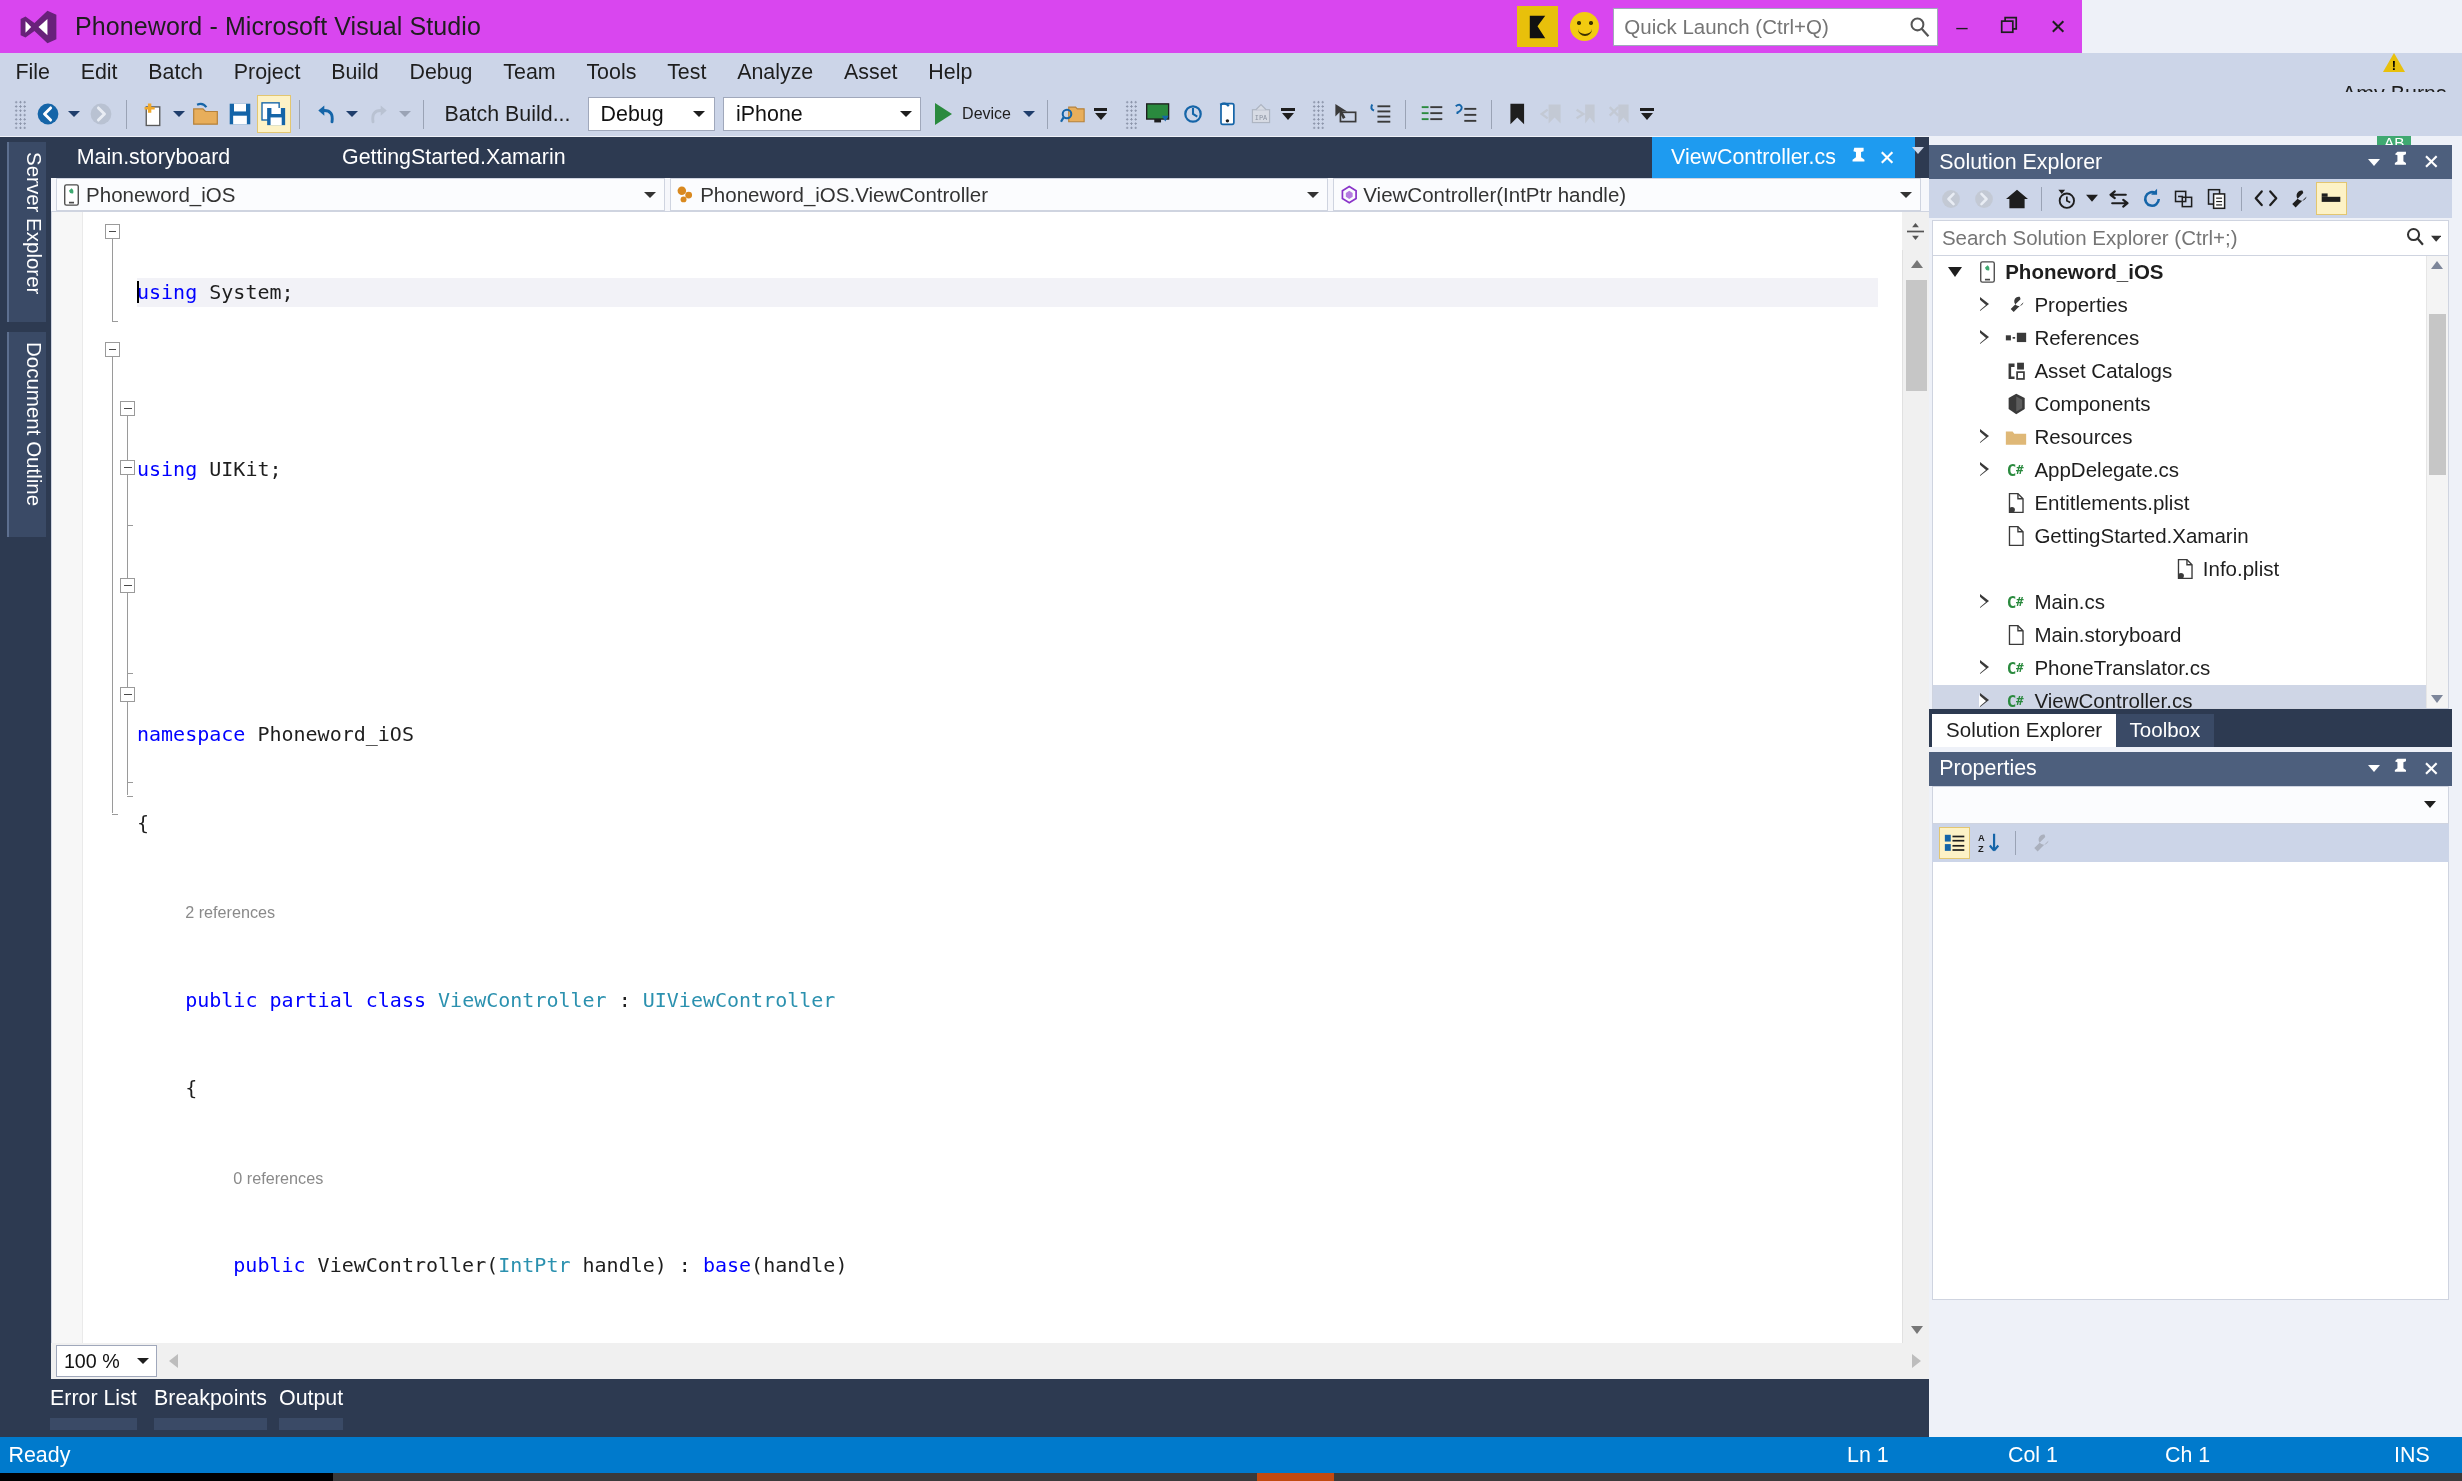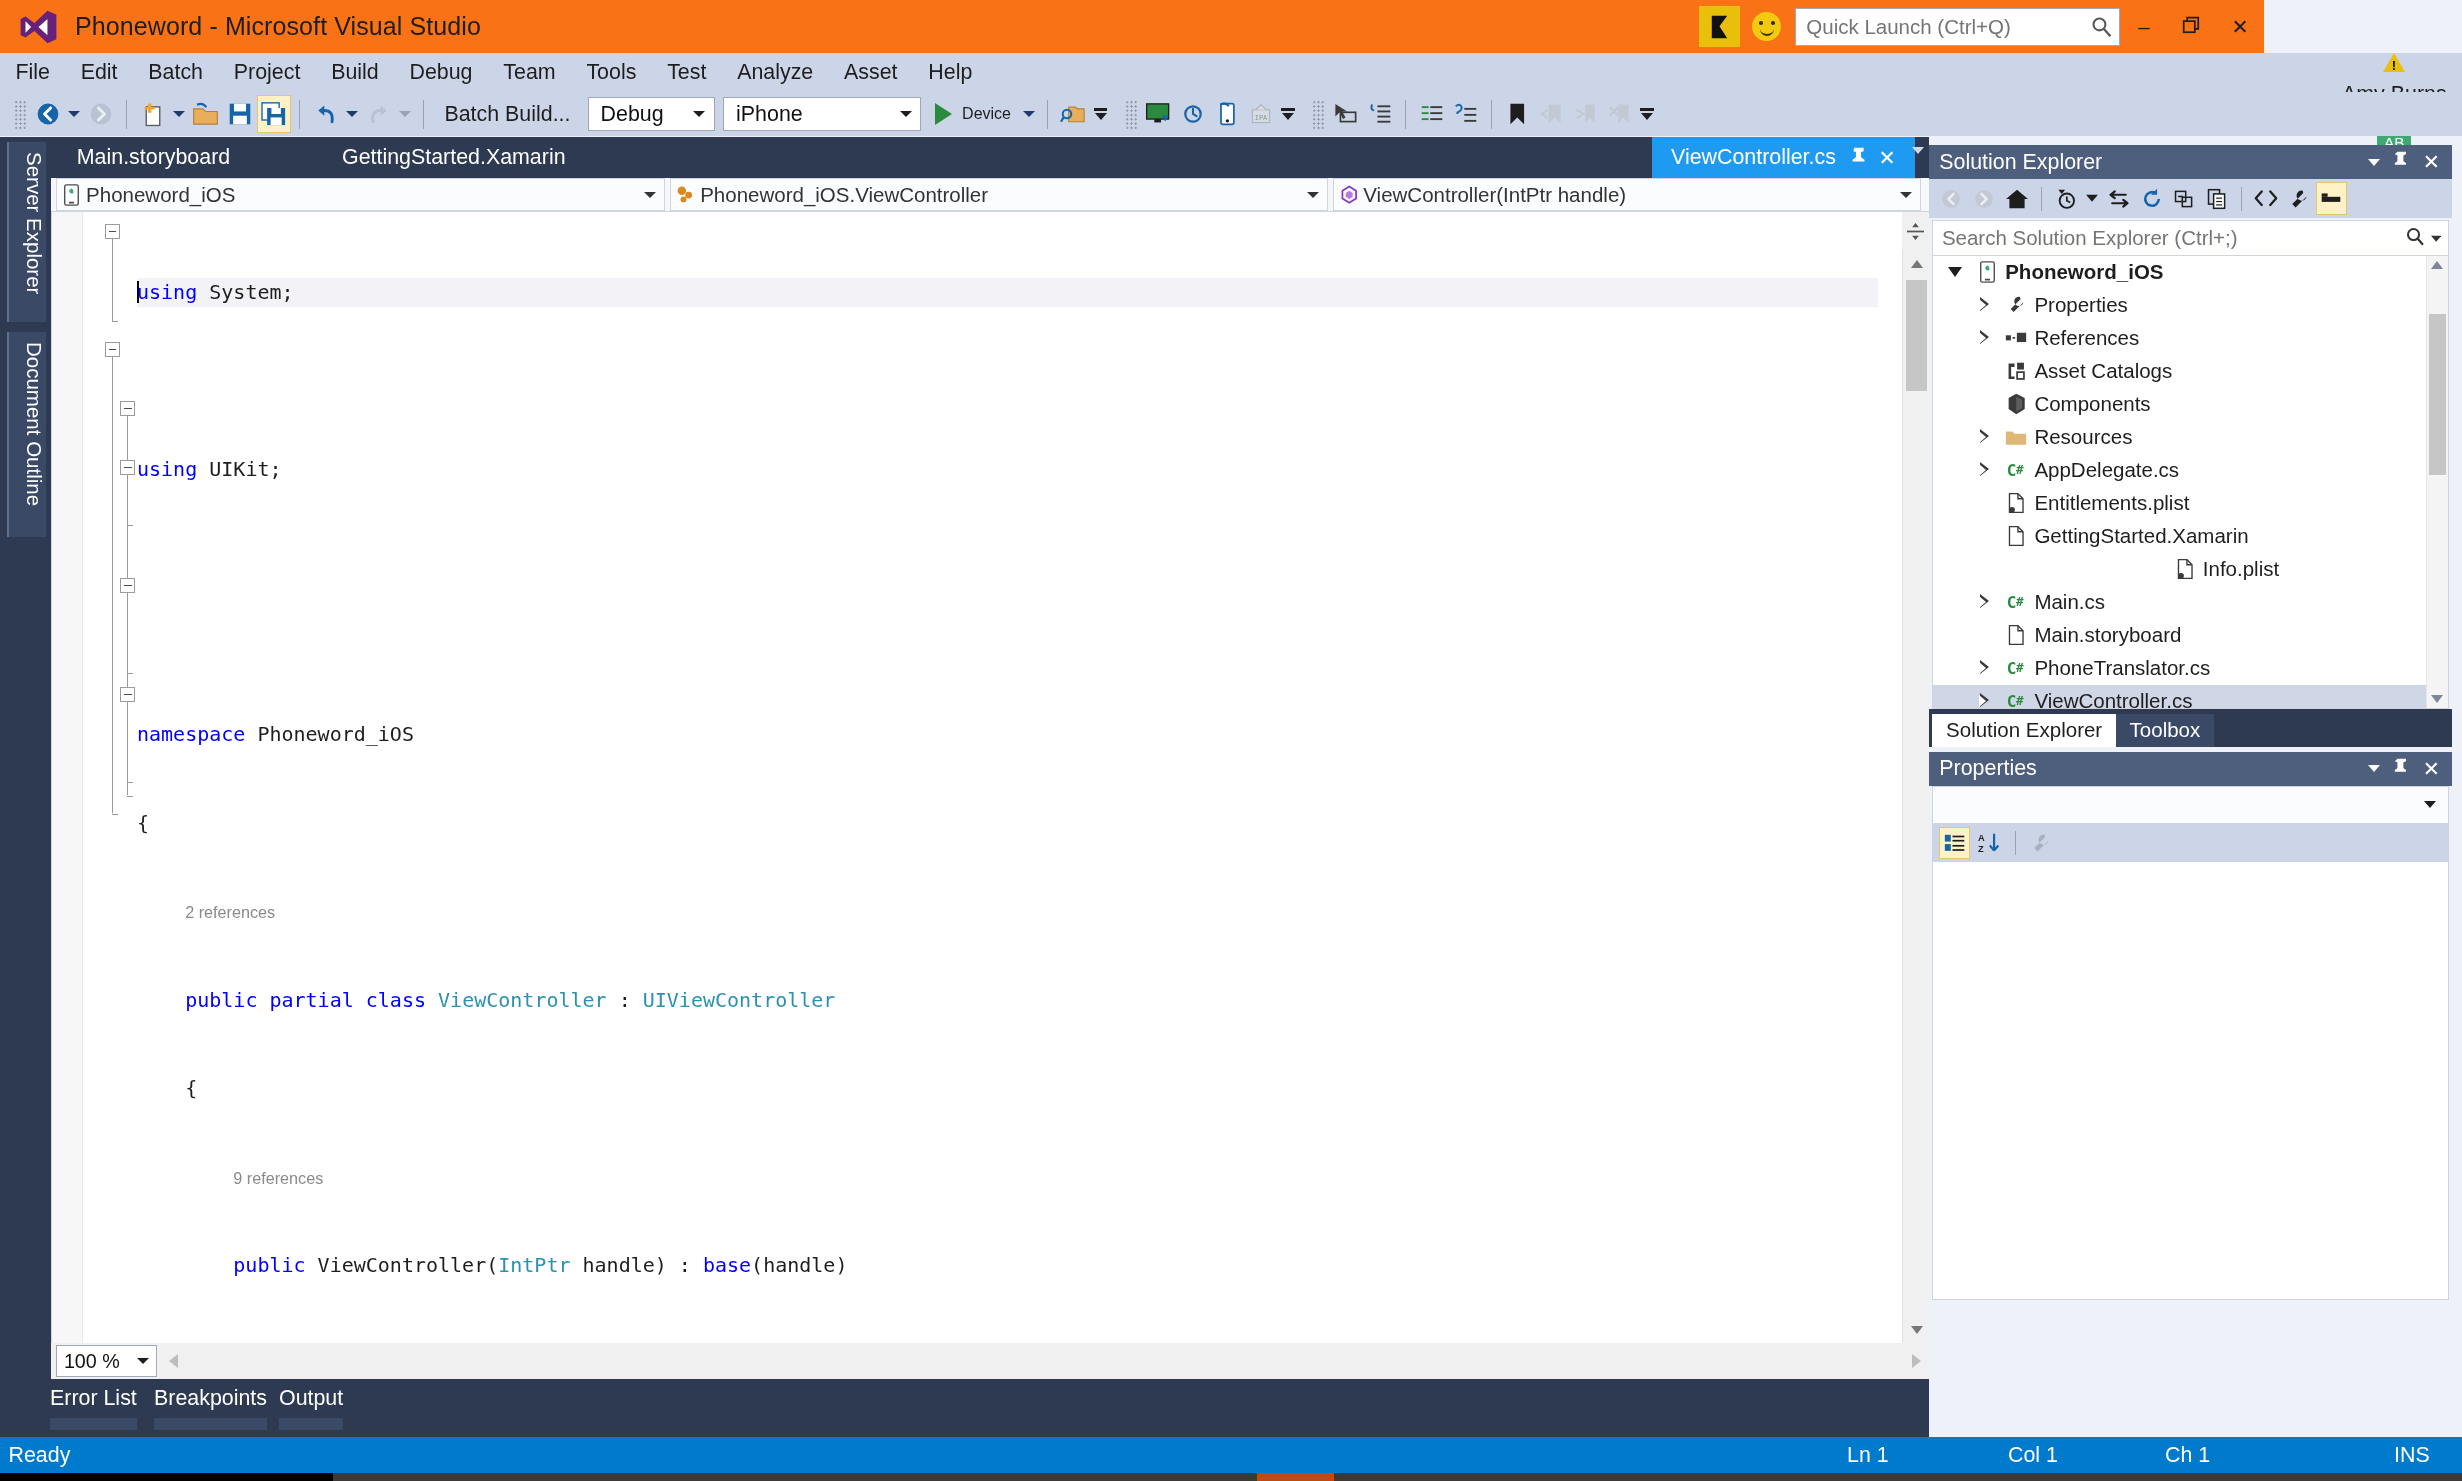--- a/index.html
+++ b/index.html
@@ -10,22 +10,22 @@
     overflow: hidden;
   }
   #app {
     position: relative;
     width: 2462px; height: 1482px;
     background: #eef1f8;
   }
 
   
   .titlebar {
-    position: absolute; left: 0; top: 0; width: 2264px; height: 53px;
-    background: #f97316;
+    position: absolute; left: 0; top: 0; width: 2082px; height: 53px;
+    background: #d946ef;
     display: flex; align-items: center;
   }
   .vs-logo { margin-left: 19px; width: 39px; height: 36px; }
   .title-text {
     margin-left: 17px;
     font-size: 25px; color: #1e1e1e; letter-spacing: 0.1px;
   }
   .tb-right { position: absolute; right: 0; top: 0; height: 53px; display: flex; align-items: center; }
   .feedback-flag {
     width: 41px; height: 41px; background: #e8c00b;
@@ -816,21 +816,21 @@
       <div class="ln caret-line"><span class="text-caret"></span><span class="kw">using</span> System;</div>
       <div class="ln"></div>
       <div class="ln"><span class="kw">using</span> UIKit;</div>
       <div class="ln"></div>
       <div class="ln"></div>
       <div class="ln"><span class="kw">namespace</span> Phoneword_iOS</div>
       <div class="ln">{</div>
       <div class="ln">    <span class="refs">2 references</span></div>
       <div class="ln">    <span class="kw">public partial class</span> <span class="typ">ViewController</span> : <span class="typ">UIViewController</span></div>
       <div class="ln">    {</div>
-      <div class="ln">        <span class="refs">9 references</span></div>
+      <div class="ln">        <span class="refs">0 references</span></div>
       <div class="ln">        <span class="kw">public</span> ViewController(<span class="typ">IntPtr</span> handle) : <span class="kw">base</span>(handle)</div>
       <div class="ln">        {</div>
       
       
       
       
       
       
       
       

